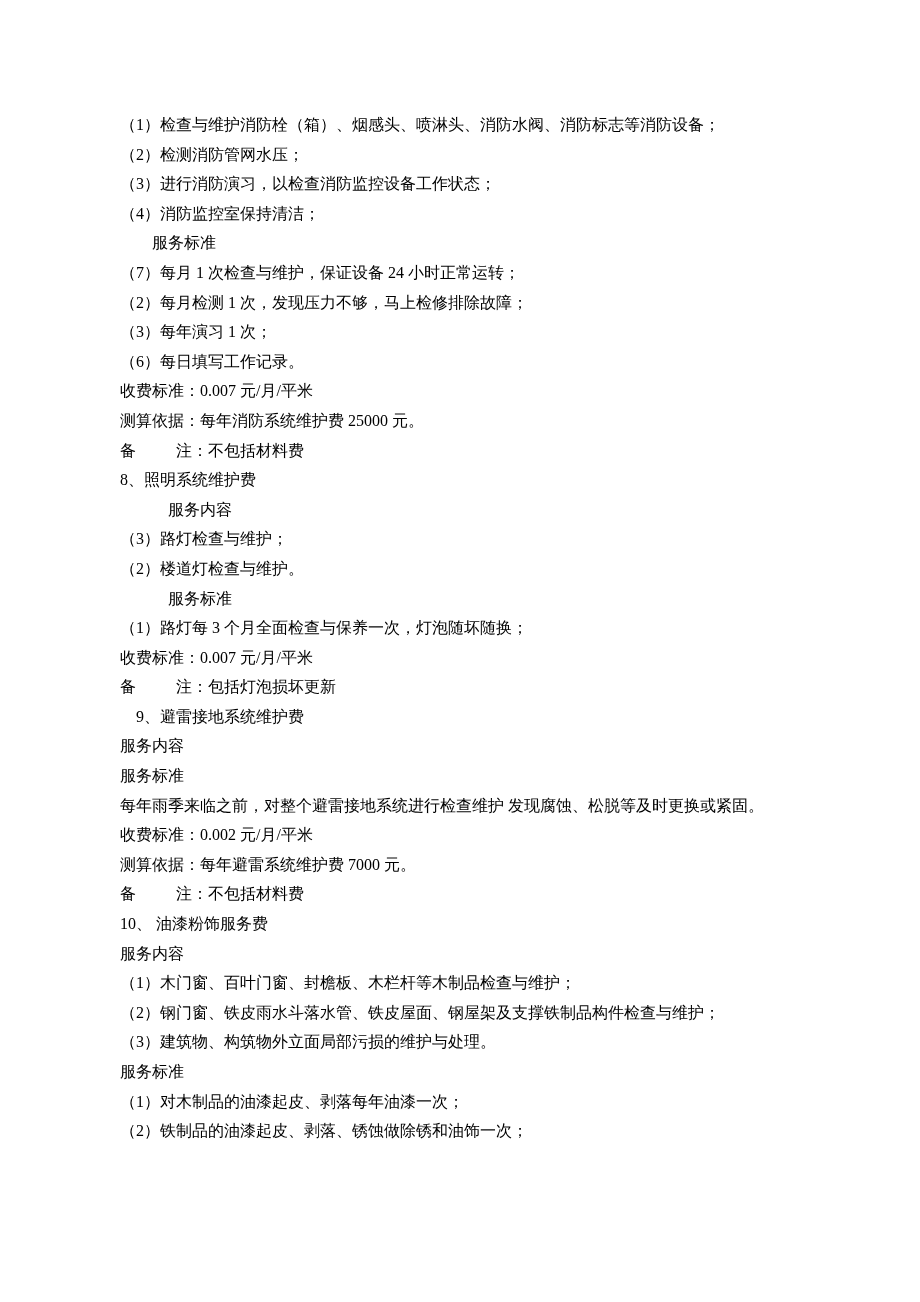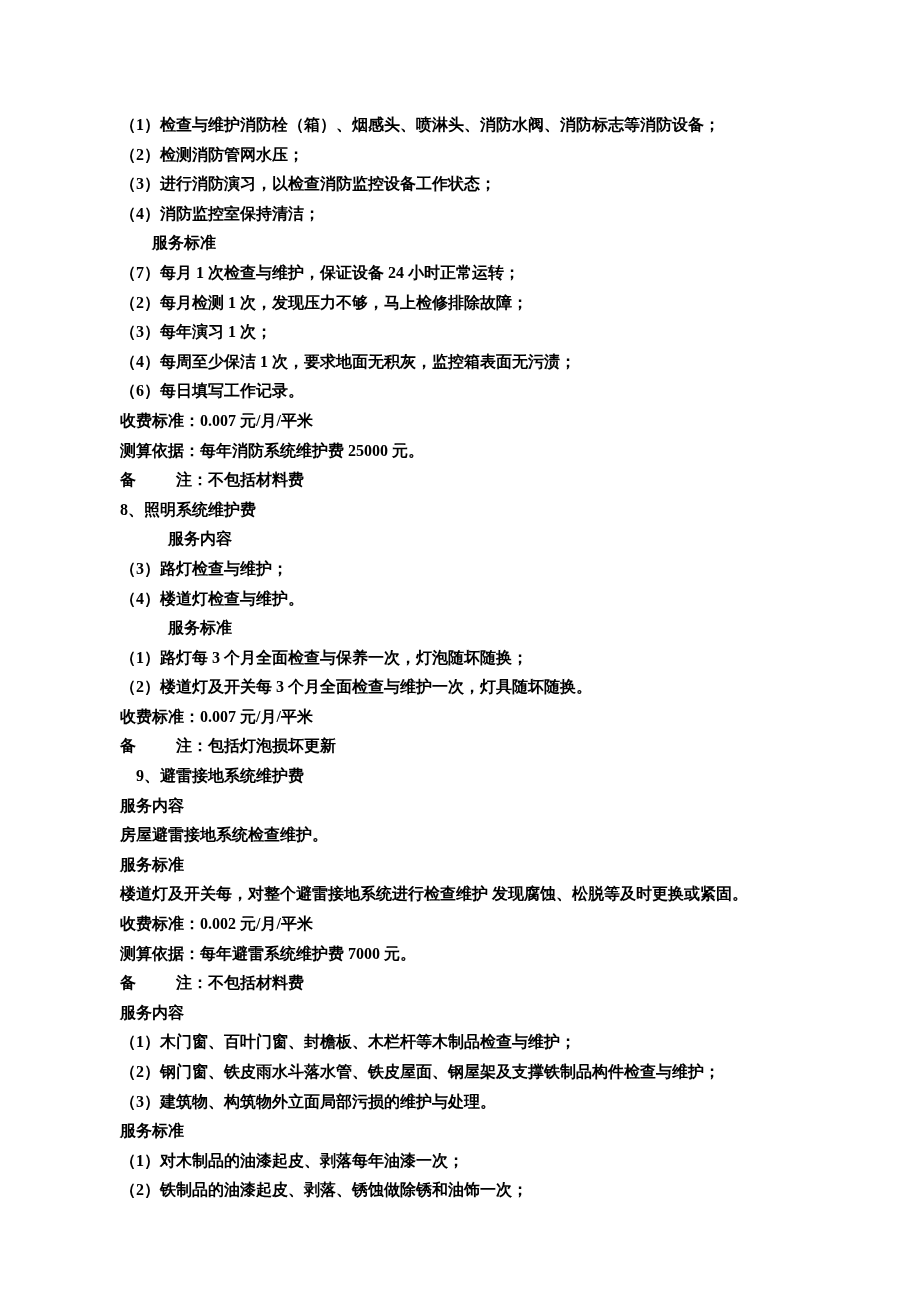--- a/index.html
+++ b/index.html
@@ -12,64 +12,61 @@
     color: #000;
   }
   .page {
     width: 920px;
     min-height: 1302px;
     padding: 110px 120px 100px 120px;
     box-sizing: border-box;
   }
   .line {
     white-space: pre-wrap;
-    font-weight: bold;
   }
   .indent-1 { padding-left: 1em; }
   .indent-2 { padding-left: 2em; }
   .indent-3 { padding-left: 3em; }
 </style>
 </head>
 <body>
 
 <div class="page">
 
   <div class="line">（1）检查与维护消防栓（箱）、烟感头、喷淋头、消防水阀、消防标志等消防设备；</div>
   <div class="line">（2）检测消防管网水压；</div>
   <div class="line">（3）进行消防演习，以检查消防监控设备工作状态；</div>
   <div class="line">（4）消防监控室保持清洁；</div>
   <div class="line indent-2">服务标准</div>
   <div class="line">（7）每月 1 次检查与维护，保证设备 24 小时正常运转；</div>
   <div class="line">（2）每月检测 1 次，发现压力不够，马上检修排除故障；</div>
   <div class="line">（3）每年演习 1 次；</div>
-  <div class="line">（4）每周至少保洁 1 次，要求地面无积灰，监控箱表面无污渍；</div>
   <div class="line">（6）每日填写工作记录。</div>
   <div class="line">收费标准：0.007 元/月/平米</div>
   <div class="line">测算依据：每年消防系统维护费 25000 元。</div>
   <div class="line">备          注：不包括材料费</div>
 
   <div class="line">8、照明系统维护费</div>
   <div class="line indent-3">服务内容</div>
   <div class="line">（3）路灯检查与维护；</div>
-  <div class="line">（4）楼道灯检查与维护。</div>
+  <div class="line">（2）楼道灯检查与维护。</div>
   <div class="line indent-3">服务标准</div>
   <div class="line">（1）路灯每 3 个月全面检查与保养一次，灯泡随坏随换；</div>
-  <div class="line">（2）楼道灯及开关每 3 个月全面检查与维护一次，灯具随坏随换。</div>
   <div class="line">收费标准：0.007 元/月/平米</div>
   <div class="line">备          注：包括灯泡损坏更新</div>
 
   <div class="line indent-1">9、避雷接地系统维护费</div>
   <div class="line">服务内容</div>
-  <div class="line">房屋避雷接地系统检查维护。</div>
   <div class="line">服务标准</div>
-  <div class="line">楼道灯及开关每，对整个避雷接地系统进行检查维护 发现腐蚀、松脱等及时更换或紧固。</div>
+  <div class="line">每年雨季来临之前，对整个避雷接地系统进行检查维护 发现腐蚀、松脱等及时更换或紧固。</div>
   <div class="line">收费标准：0.002 元/月/平米</div>
   <div class="line">测算依据：每年避雷系统维护费 7000 元。</div>
   <div class="line">备          注：不包括材料费</div>
 
+  <div class="line">10、 油漆粉饰服务费</div>
   <div class="line">服务内容</div>
   <div class="line">（1）木门窗、百叶门窗、封檐板、木栏杆等木制品检查与维护；</div>
   <div class="line">（2）钢门窗、铁皮雨水斗落水管、铁皮屋面、钢屋架及支撑铁制品构件检查与维护；</div>
   <div class="line">（3）建筑物、构筑物外立面局部污损的维护与处理。</div>
   <div class="line">服务标准</div>
   <div class="line">（1）对木制品的油漆起皮、剥落每年油漆一次；</div>
   <div class="line">（2）铁制品的油漆起皮、剥落、锈蚀做除锈和油饰一次；</div>
 
 </div>
 

